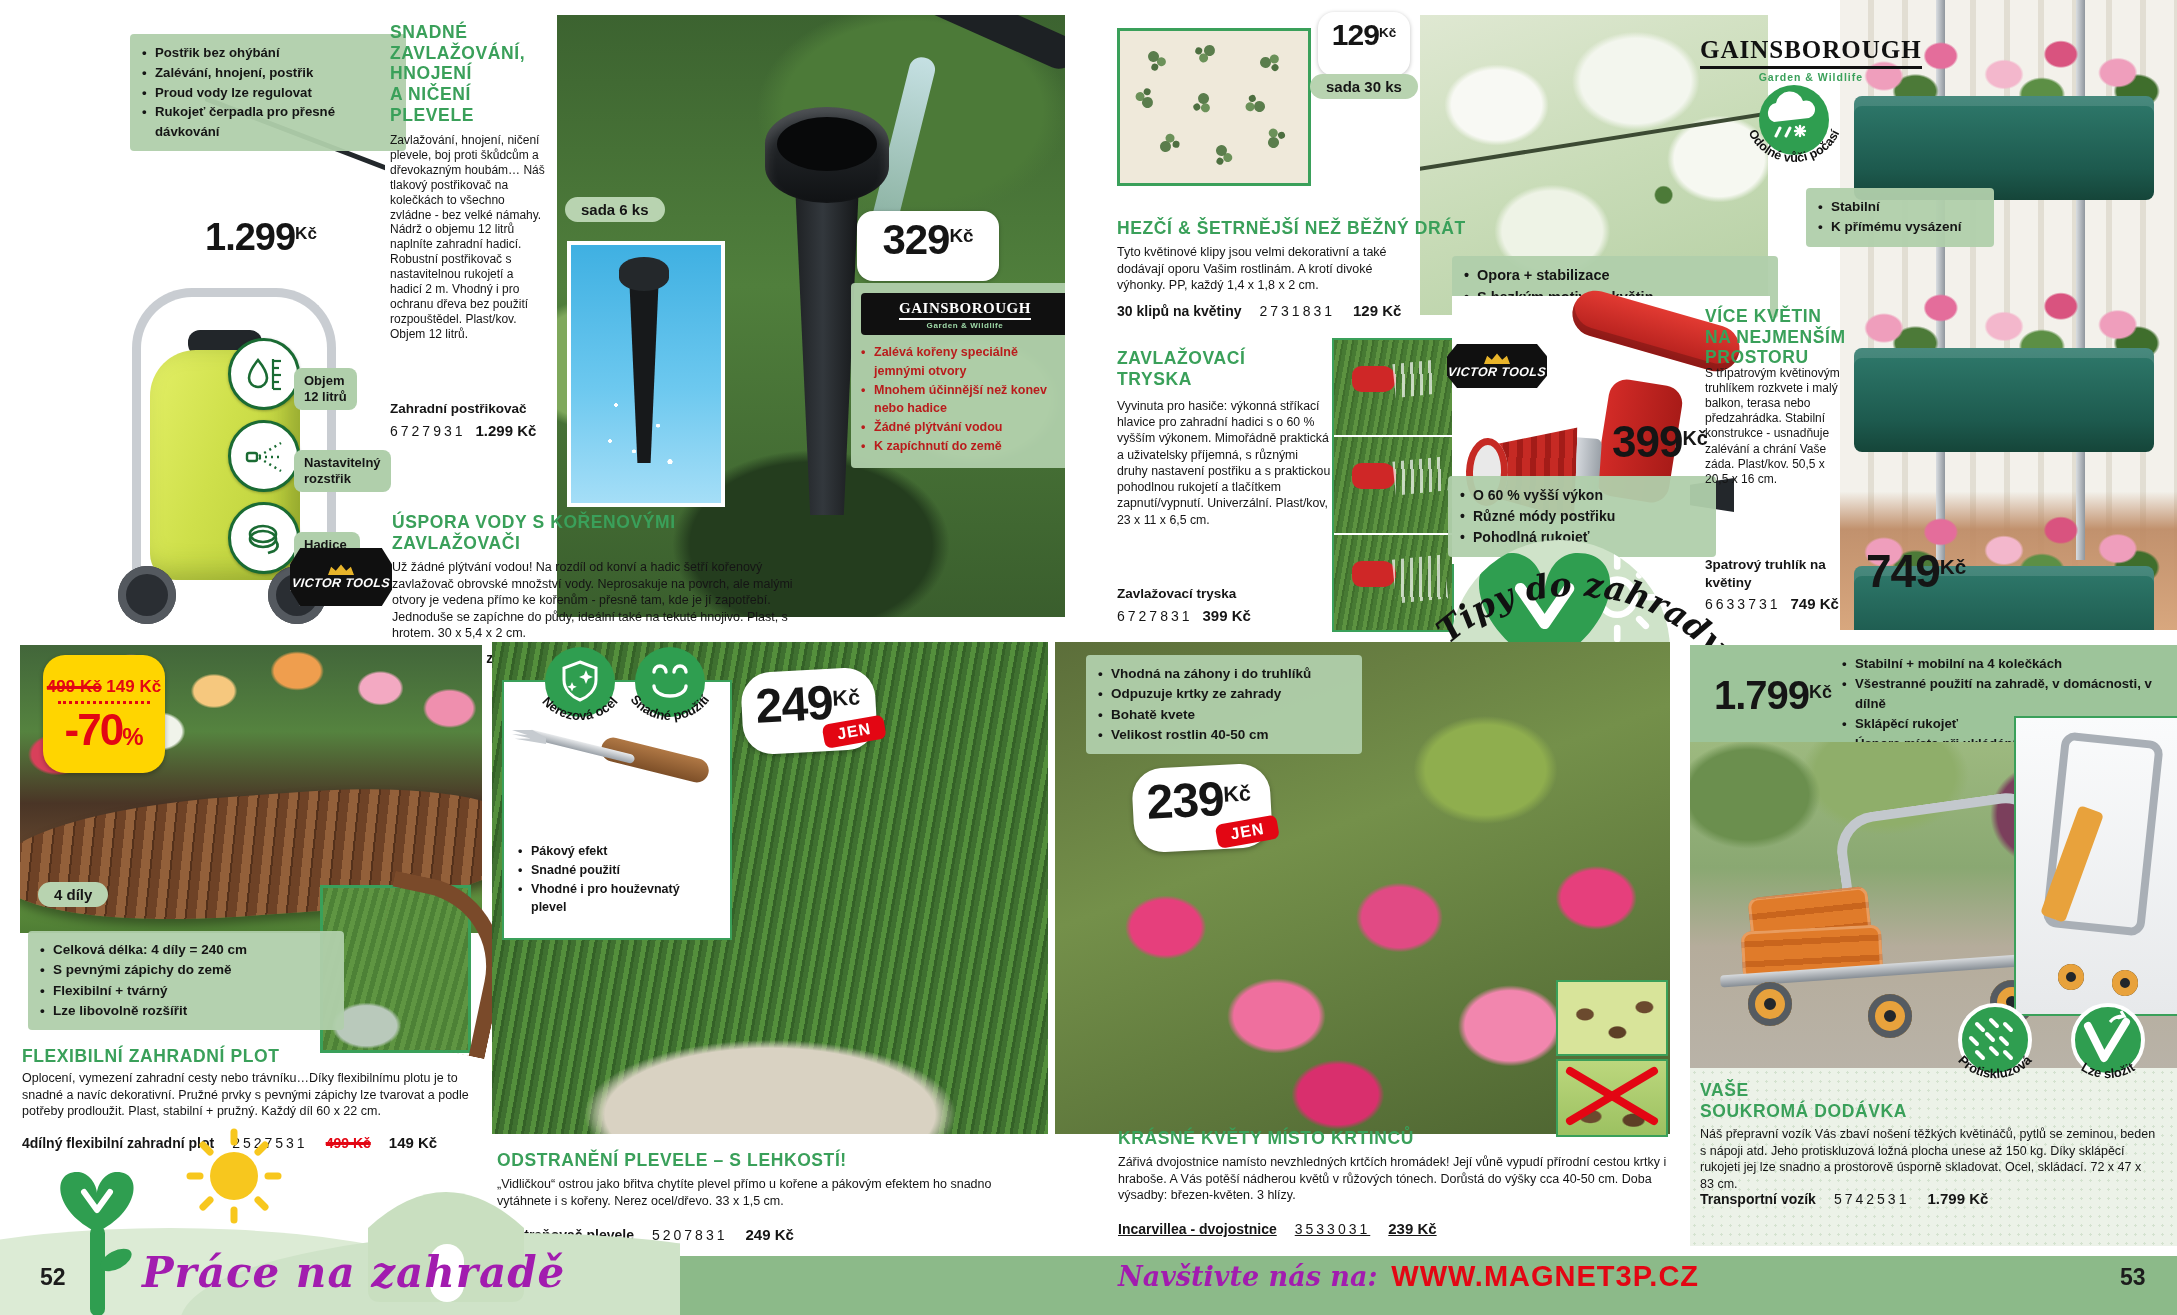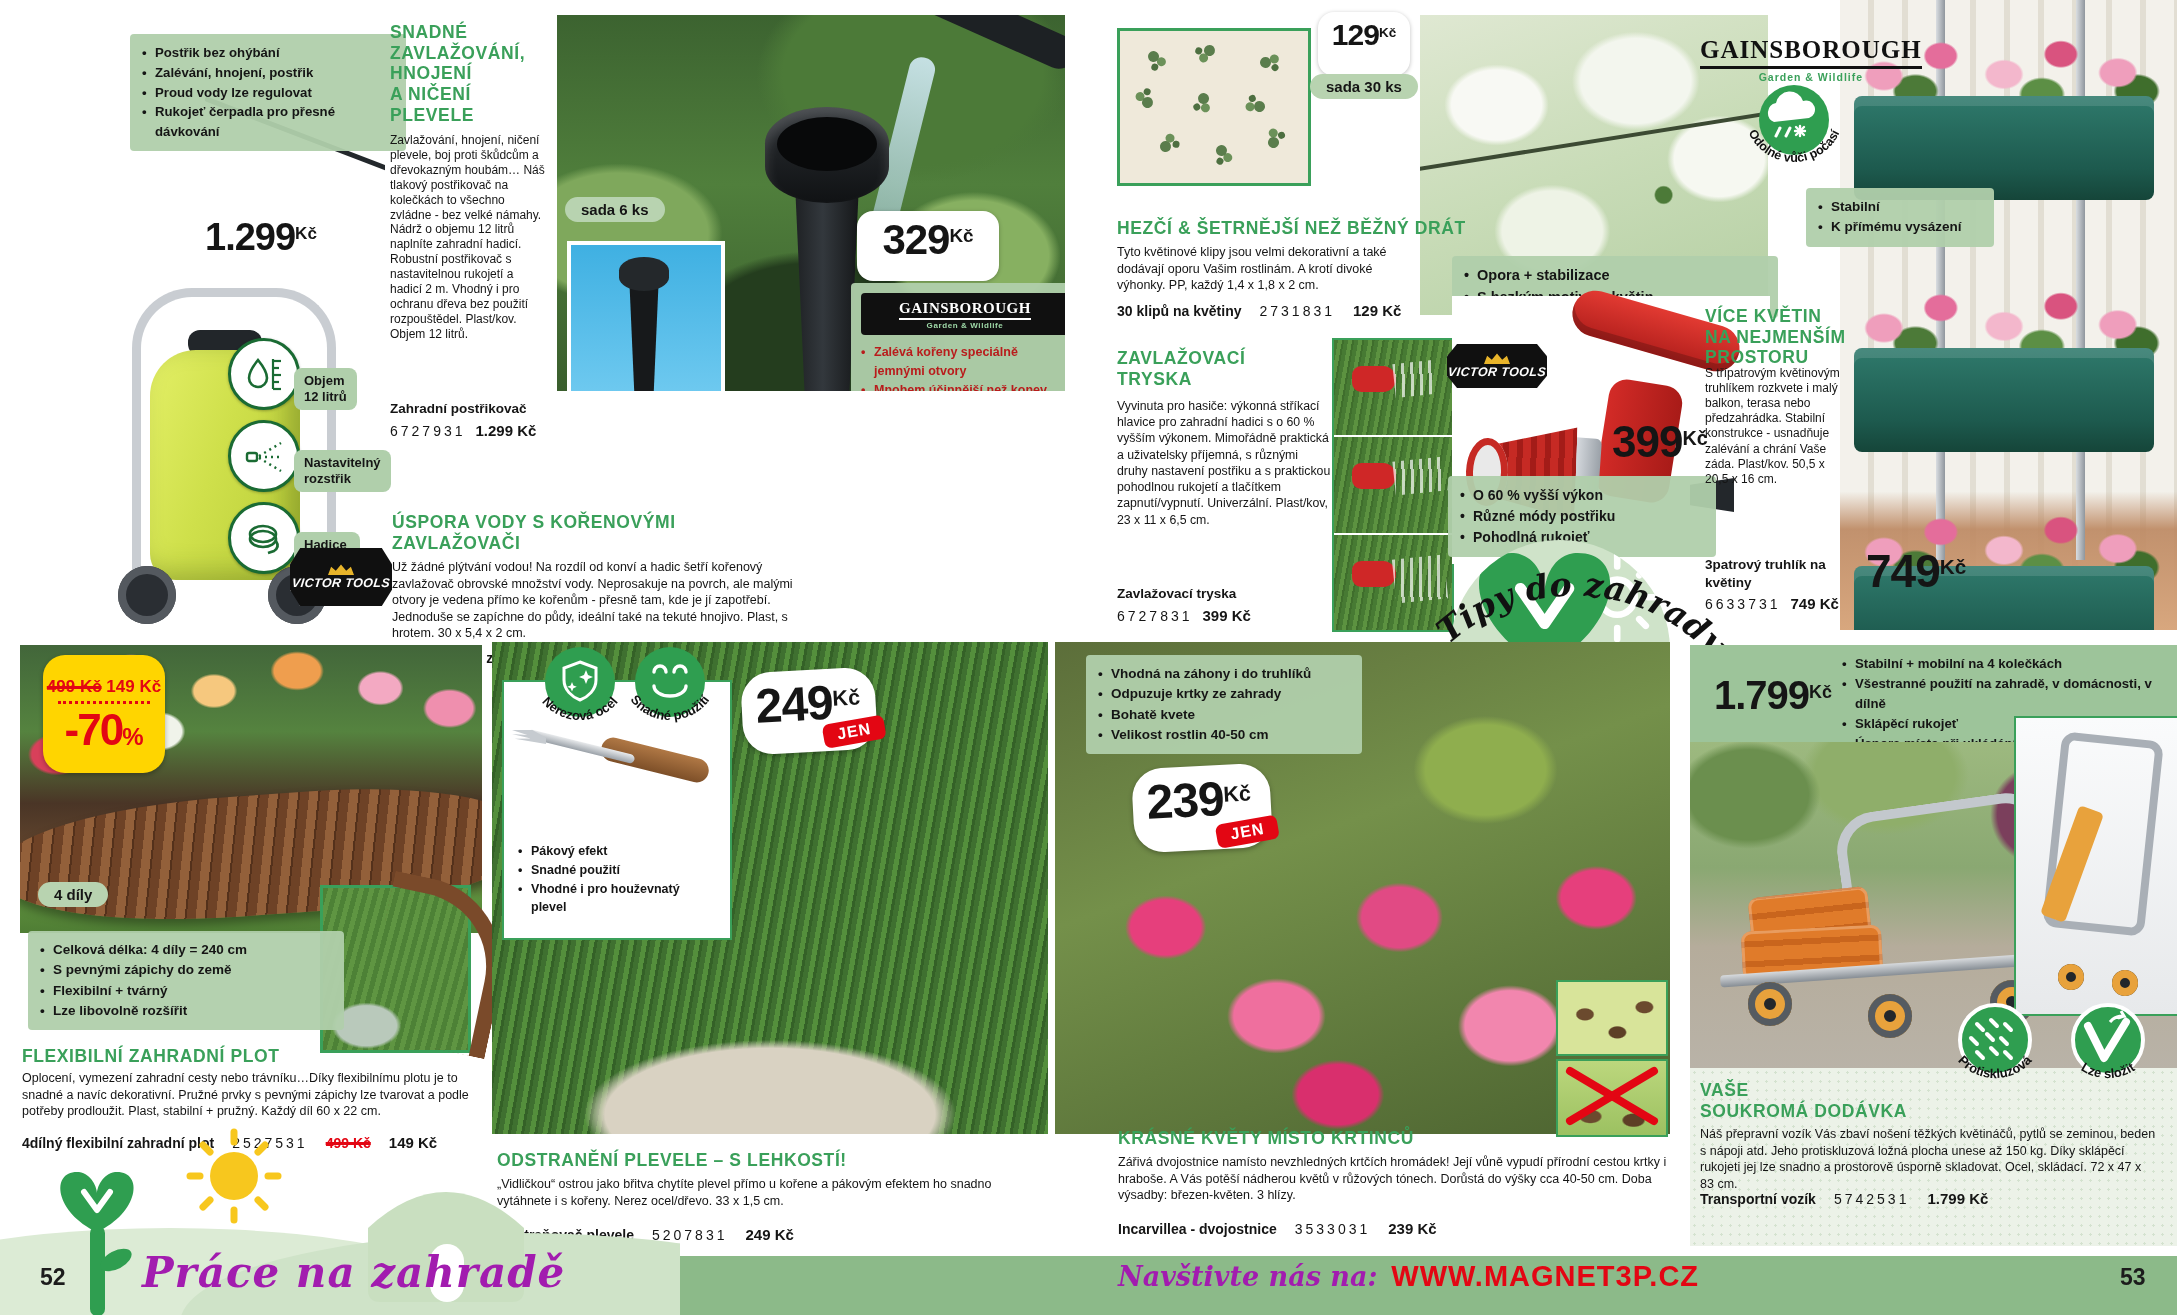--- a/index.html
+++ b/index.html
@@ -64,21 +64,21 @@
   .feat .fc{width:66px;height:66px;border-radius:50%;background:#fff;border:3px solid #1a6b33;display:flex;align-items:center;justify-content:center;flex:none;box-shadow:0 1px 3px rgba(0,0,0,.3);}
   .feat .fl{margin-left:-6px;margin-top:8px;background:#b0cfab;border-radius:8px;padding:5px 10px;font-weight:800;font-size:13px;line-height:1.25;white-space:pre-line;}
   .col2{left:390px;top:22px;width:160px;position:absolute;}
   .col2 .bd{margin-top:8px;width:158px;font-size:12px;line-height:1.24;}
   .pcol{position:absolute;font-size:13.5px;line-height:1.3;}
   .pcol .nm{font-weight:800;}
   .pcol .row{display:flex;gap:10px;align-items:baseline;margin-top:3px;}
   .pcol .sku{letter-spacing:3px;font-size:14px;}
   .pcol .pr{font-weight:800;font-size:15px;}
   
-  .spike-photo{left:557px;top:15px;width:508px;height:376px;
+  .spike-photo{left:557px;top:15px;width:508px;height:602px;
     background:
       radial-gradient(150px 110px at 82% 64%,#87b061 0 50%,transparent 58%),
       radial-gradient(180px 120px at 12% 58%,#7fa85c 0 50%,transparent 58%),
       radial-gradient(220px 150px at 50% 88%,#243d1e 0 55%,transparent 63%),
       radial-gradient(260px 180px at 70% 16%,#4c7a38 0 50%,transparent 60%),
       linear-gradient(180deg,#3c6330 0%,#507f3c 45%,#3a5e2d 100%);}
   .spout{position:absolute;right:-18px;top:-14px;width:200px;height:34px;background:#1d2124;border-radius:17px;transform:rotate(24deg);}
   .stream{position:absolute;right:150px;top:40px;width:26px;height:190px;background:linear-gradient(180deg,rgba(210,235,245,.9),rgba(180,215,235,.55));transform:rotate(14deg);border-radius:12px;}
   .cup{position:absolute;left:208px;top:92px;width:124px;height:96px;background:linear-gradient(180deg,#2b2f33,#101214);border-radius:50%/38%;box-shadow:inset 0 10px 14px rgba(255,255,255,.18);}
   .cup::after{content:"";position:absolute;left:12px;top:10px;width:100px;height:54px;border-radius:50%;background:#08090a;}
@@ -241,21 +241,21 @@
   .moles .m1{height:72px;border:2px solid #3aa05a;background:
       radial-gradient(16px 11px at 25% 45%,#6b4a2e 0 50%,transparent 60%),
       radial-gradient(16px 11px at 55% 70%,#5d3f26 0 50%,transparent 60%),
       radial-gradient(16px 11px at 80% 35%,#6b4a2e 0 50%,transparent 60%),#d8e49a;}
   .moles .m2{position:relative;height:74px;border:2px solid #3aa05a;background:
       radial-gradient(20px 12px at 30% 75%,#6b4a2e 0 50%,transparent 60%),
       radial-gradient(20px 12px at 70% 80%,#5d3f26 0 50%,transparent 60%),
       linear-gradient(180deg,#bcd77d 0%,#9cc161 100%);}
   .inc-title{left:1118px;top:1128px;position:absolute;}
   .inc-body{left:1118px;top:1154px;width:550px;position:absolute;}
-  .inc-prod{left:1118px;top:1220px;position:absolute;}
+  .inc-prod{left:1118px;top:1220px;position:absolute;text-decoration:underline;}
   
   .cart-banner{position:absolute;left:1690px;top:645px;width:487px;height:97px;background:#9dc49a;}
   .cart-banner .bigprice{left:24px;top:30px;font-size:40px;}
   .cart-banner .blist{position:absolute;left:152px;top:9px;font-size:13.2px;width:332px;}
   .cart-banner .blist li{line-height:1.52;}
   .cart-photo{left:1690px;top:742px;width:487px;height:330px;
     background:
       radial-gradient(120px 90px at 12% 16%,#6b8f4e 0 50%,transparent 60%),
       radial-gradient(140px 100px at 40% 10%,#8fae6a 0 50%,transparent 60%),
       radial-gradient(90px 90px at 72% 22%,#7b3f5c 0 48%,transparent 56%),

